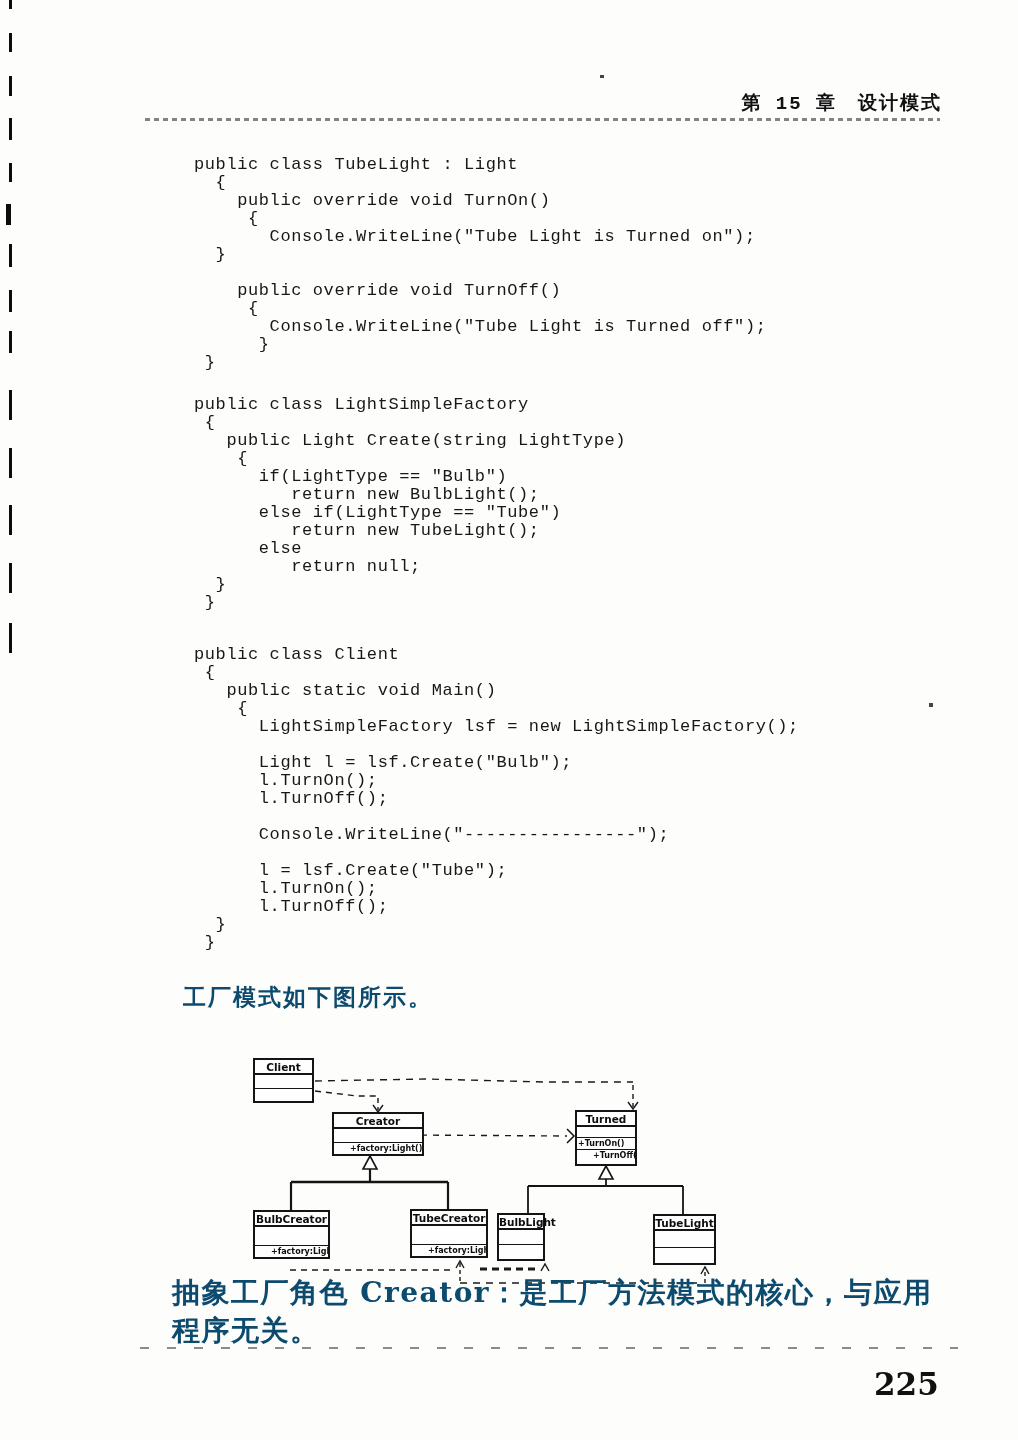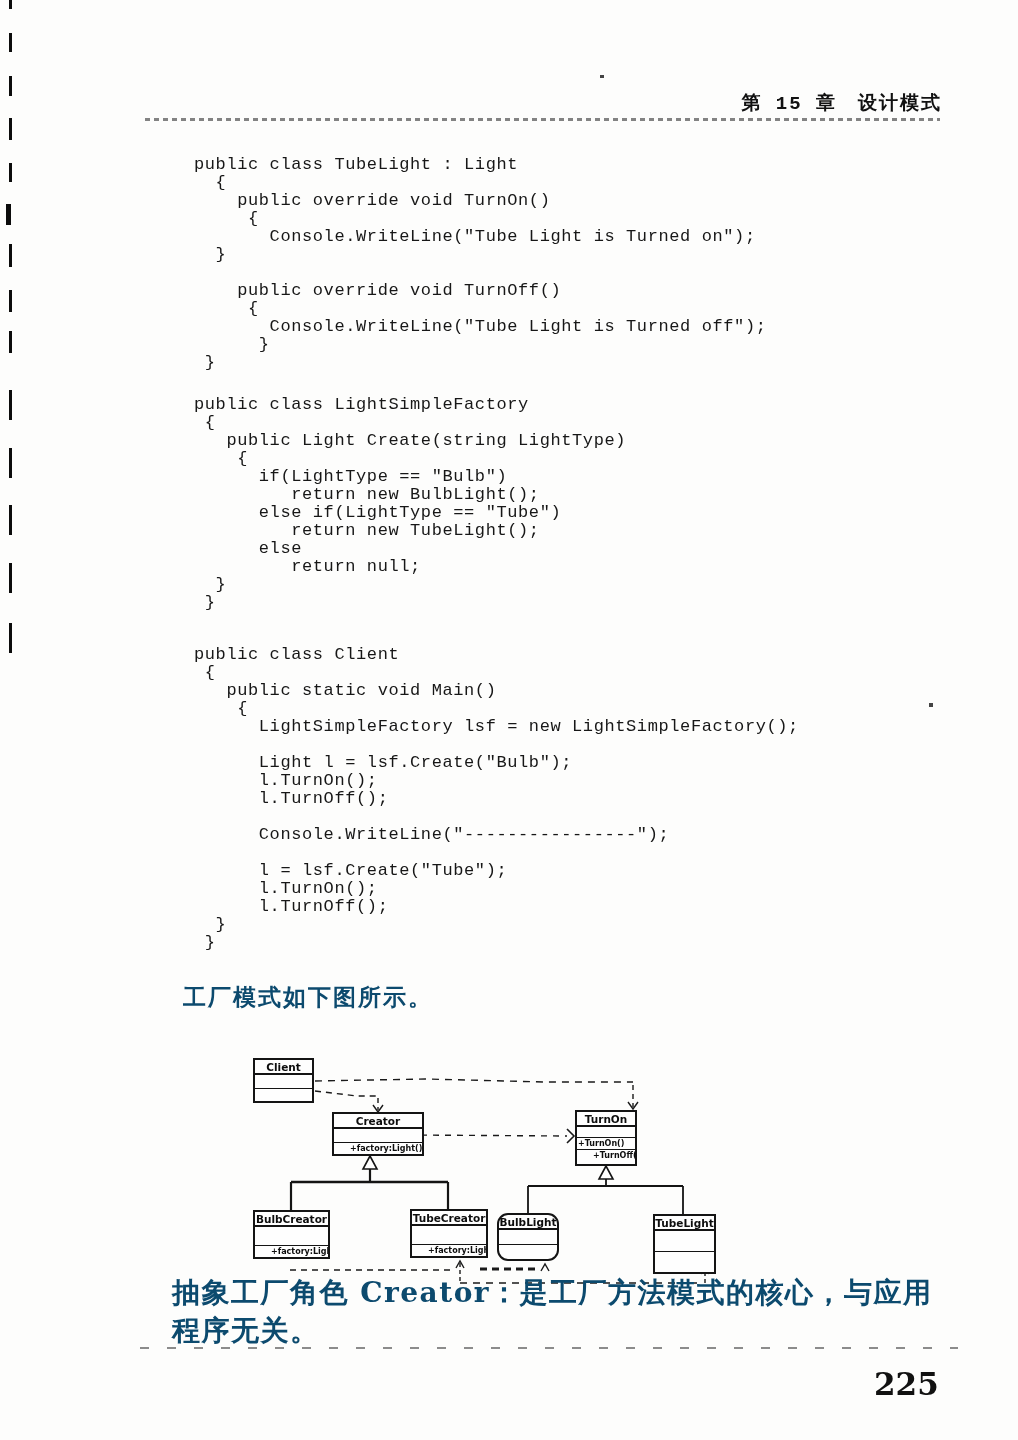--- a/index.html
+++ b/index.html
@@ -185,45 +185,45 @@
       <div class="uml-row"></div>
     </div>
 
     <div class="uml-box" style="left:87px;top:57px;width:92px;height:44px;">
       <div class="uml-title">Creator</div>
       <div class="uml-row"></div>
       <div class="uml-method">+factory:Light()</div>
     </div>
 
     <div class="uml-box" style="left:330px;top:55px;width:62px;height:56px;">
-      <div class="uml-title">TurnOn</div>
+      <div class="uml-title">Turned</div>
       <div class="uml-row" style="flex:0 0 11px;"></div>
       <div class="uml-method">+TurnOn()</div>
       <div class="uml-method">+TurnOff()</div>
     </div>
 
     <div class="uml-box" style="left:8px;top:155px;width:77px;height:49px;">
       <div class="uml-title">BulbCreator</div>
       <div class="uml-row"></div>
       <div class="uml-method">+factory:Light()</div>
     </div>
 
     <div class="uml-box" style="left:165px;top:154px;width:78px;height:49px;">
       <div class="uml-title">TubeCreator</div>
       <div class="uml-row"></div>
       <div class="uml-method">+factory:Light()</div>
     </div>
 
-    <div class="uml-box" style="left:252px;top:158px;width:62px;height:48px;border-radius:11px;">
+    <div class="uml-box" style="left:252px;top:158px;width:48px;height:48px;">
       <div class="uml-title">BulbLight</div>
       <div class="uml-row"></div>
       <div class="uml-row"></div>
     </div>
 
-    <div class="uml-box" style="left:408px;top:159px;width:63px;height:60px;">
+    <div class="uml-box" style="left:408px;top:159px;width:63px;height:51px;">
       <div class="uml-title">TubeLight</div>
       <div class="uml-row"></div>
       <div class="uml-row"></div>
     </div>
   </div>
 
   <div class="para" id="para-outro">抽象工厂角色 Creator：是工厂方法模式的核心，与应用程序无关。</div>
 
   <div class="rule-bottom"></div>
   <div class="page-number">225</div>

